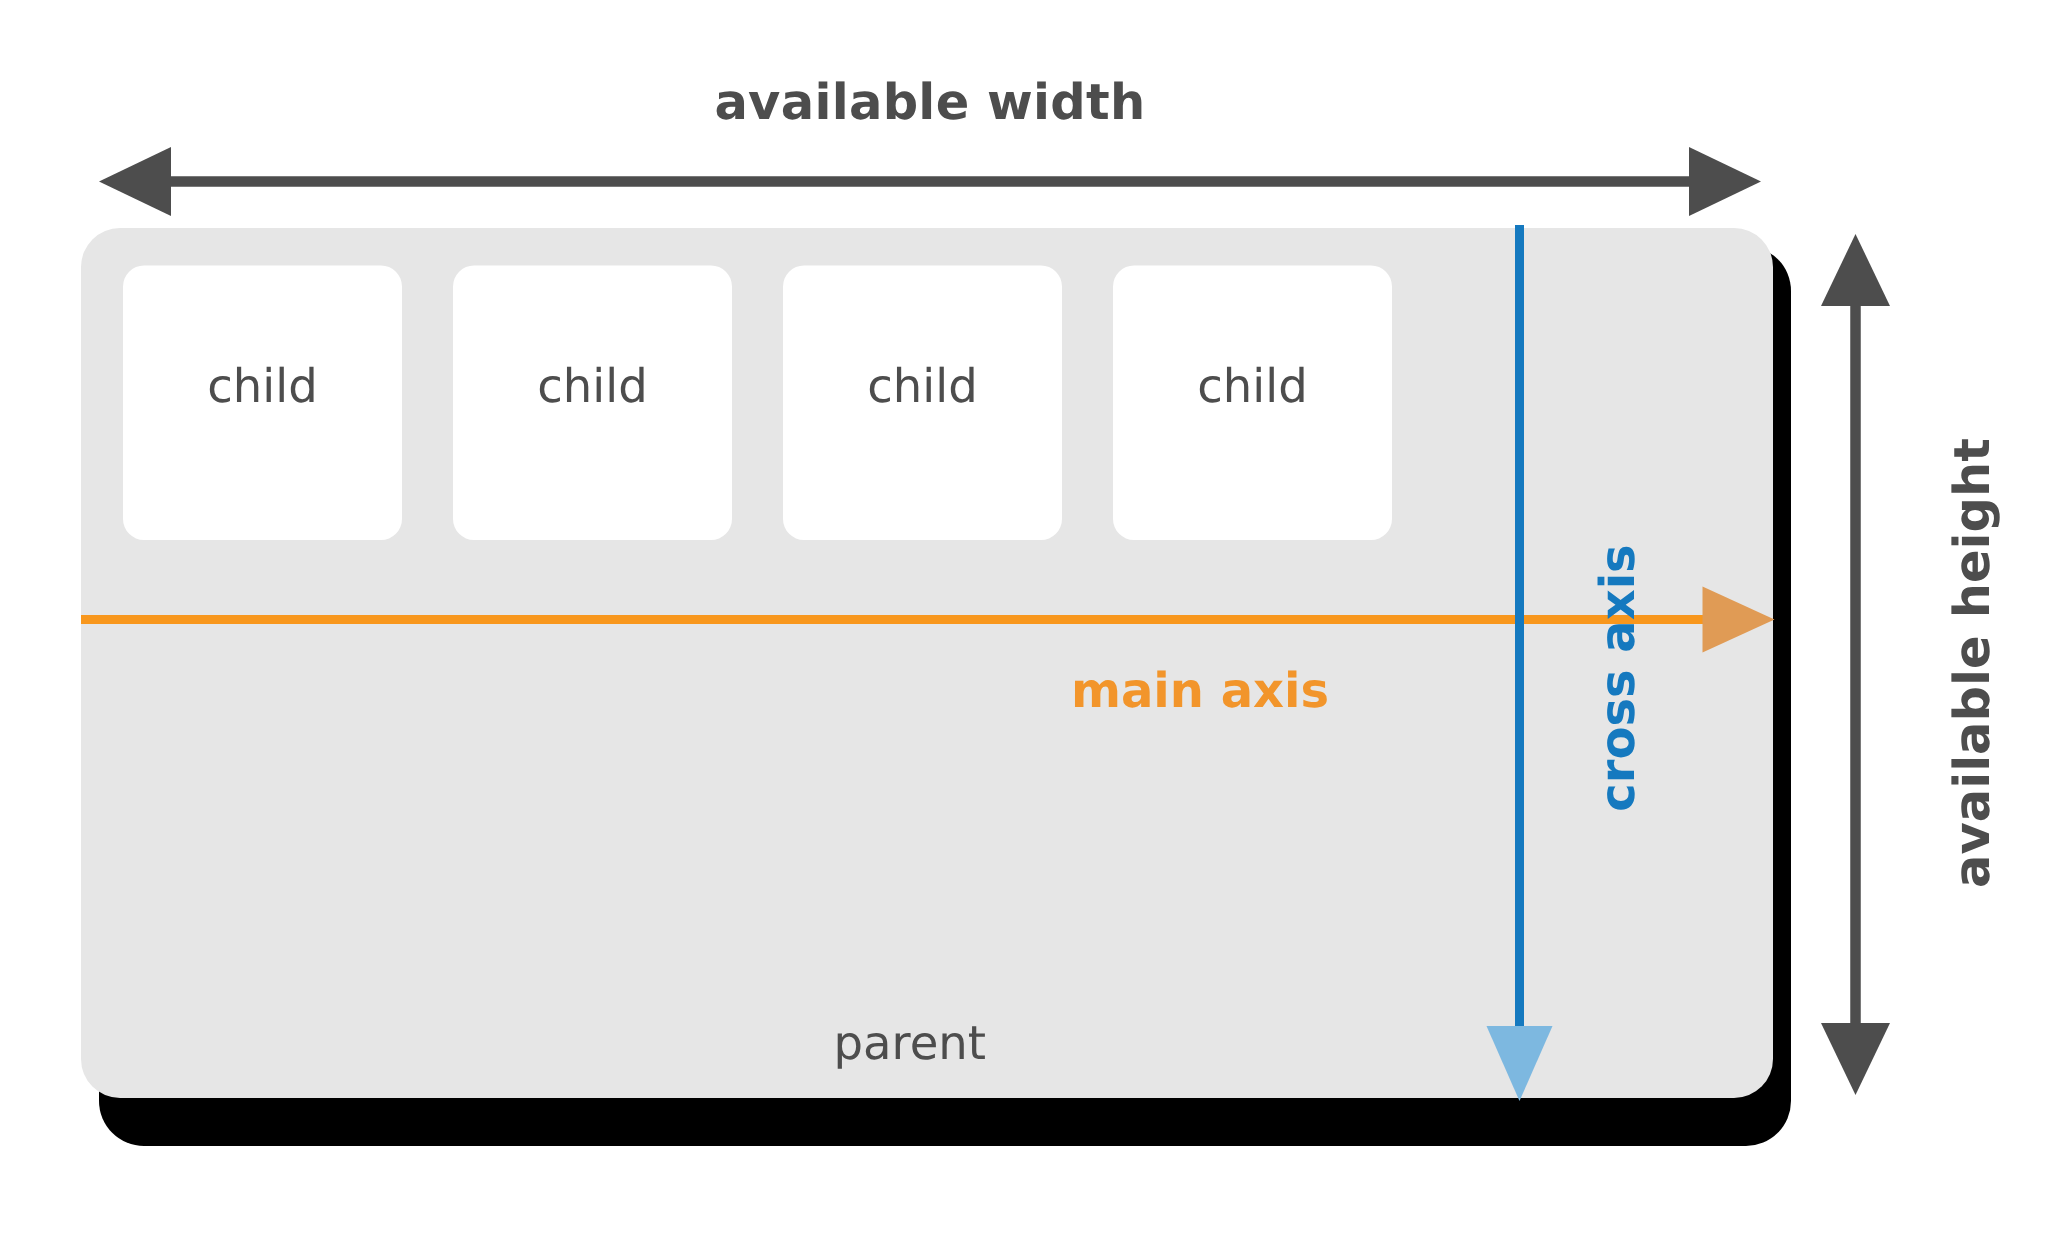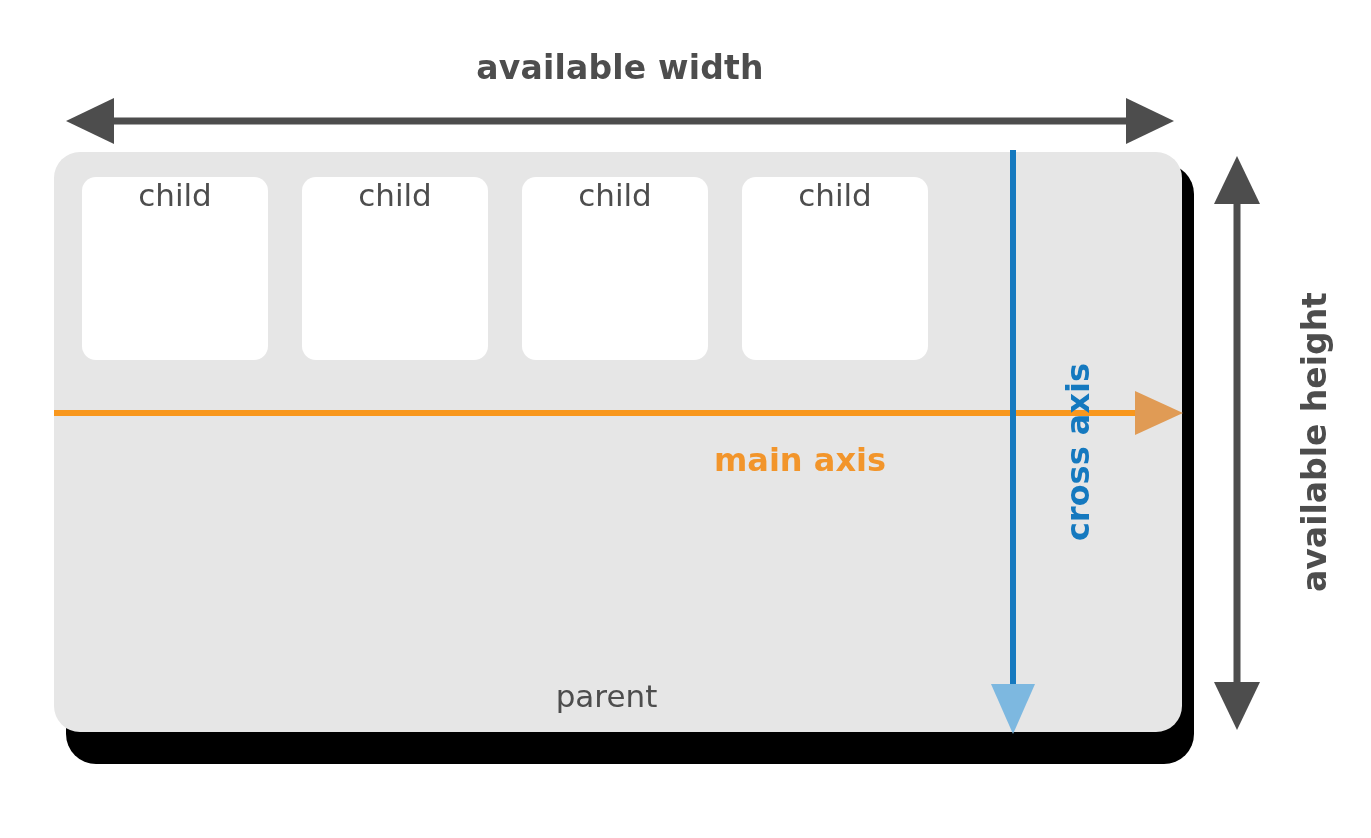--- a/index.html
+++ b/index.html
@@ -85,21 +85,21 @@
     justify-content: flex-start;
     align-items: stretch;
     gap: 34px;
   }
   .child-box {
     flex: 0 0 186px;
     height: 183px;
     background: #ffffff;
     border-radius: 14px;
     display: flex;
-    align-items: flex-start;
+    align-items: center;
     justify-content: center;
     box-sizing: border-box;
     padding-bottom: 22px;
   }
   .child-label {
     font-size: 31px;
     color: #4d4d4d;
     line-height: 36px;
   }
 

